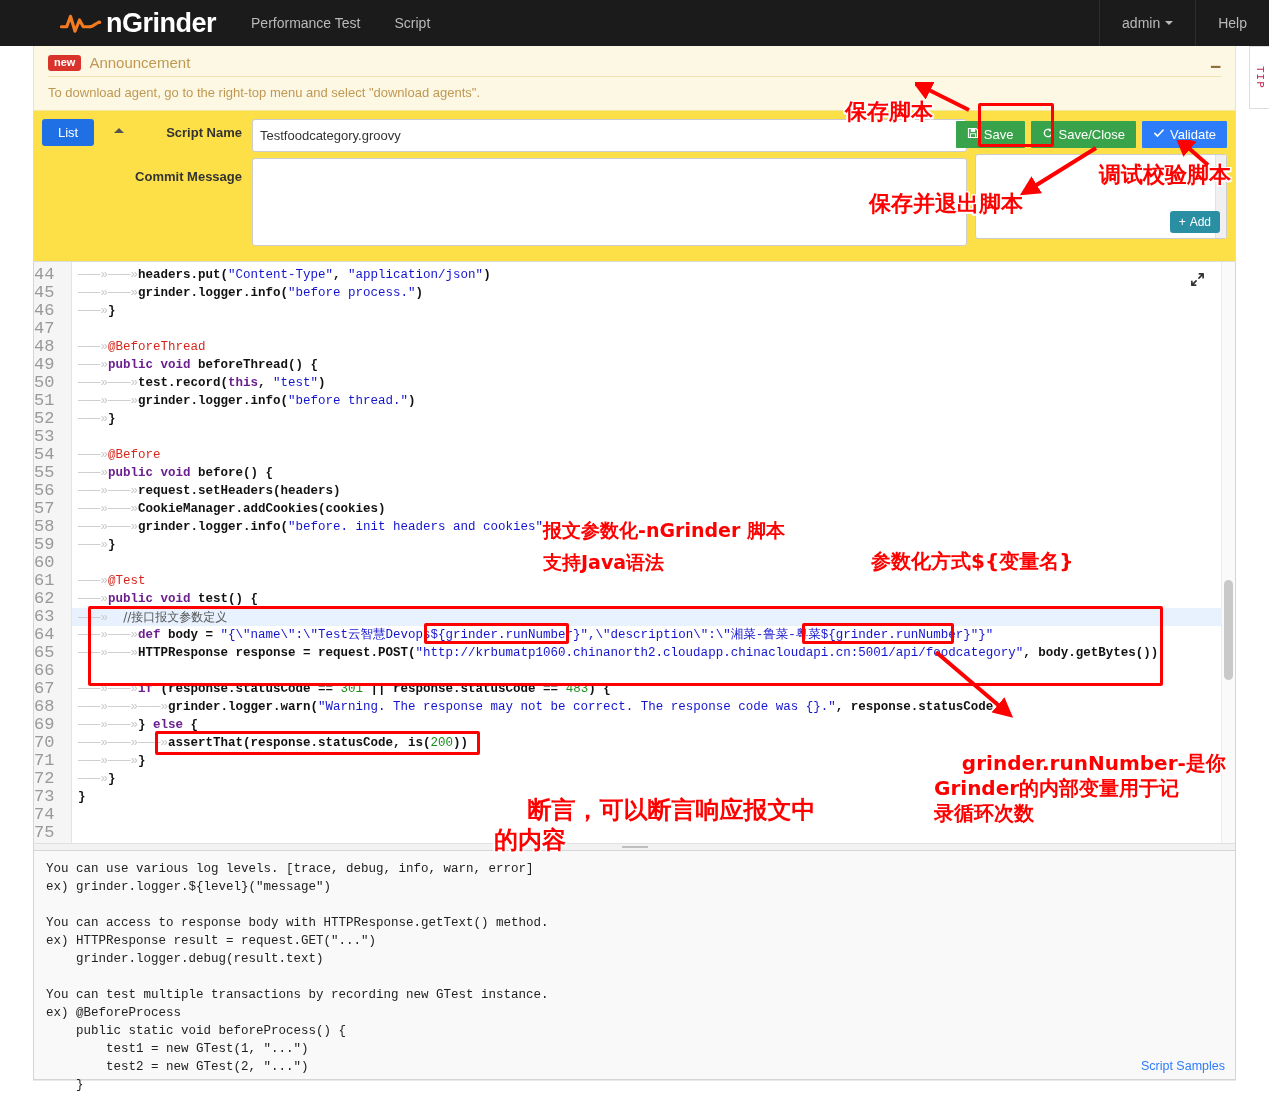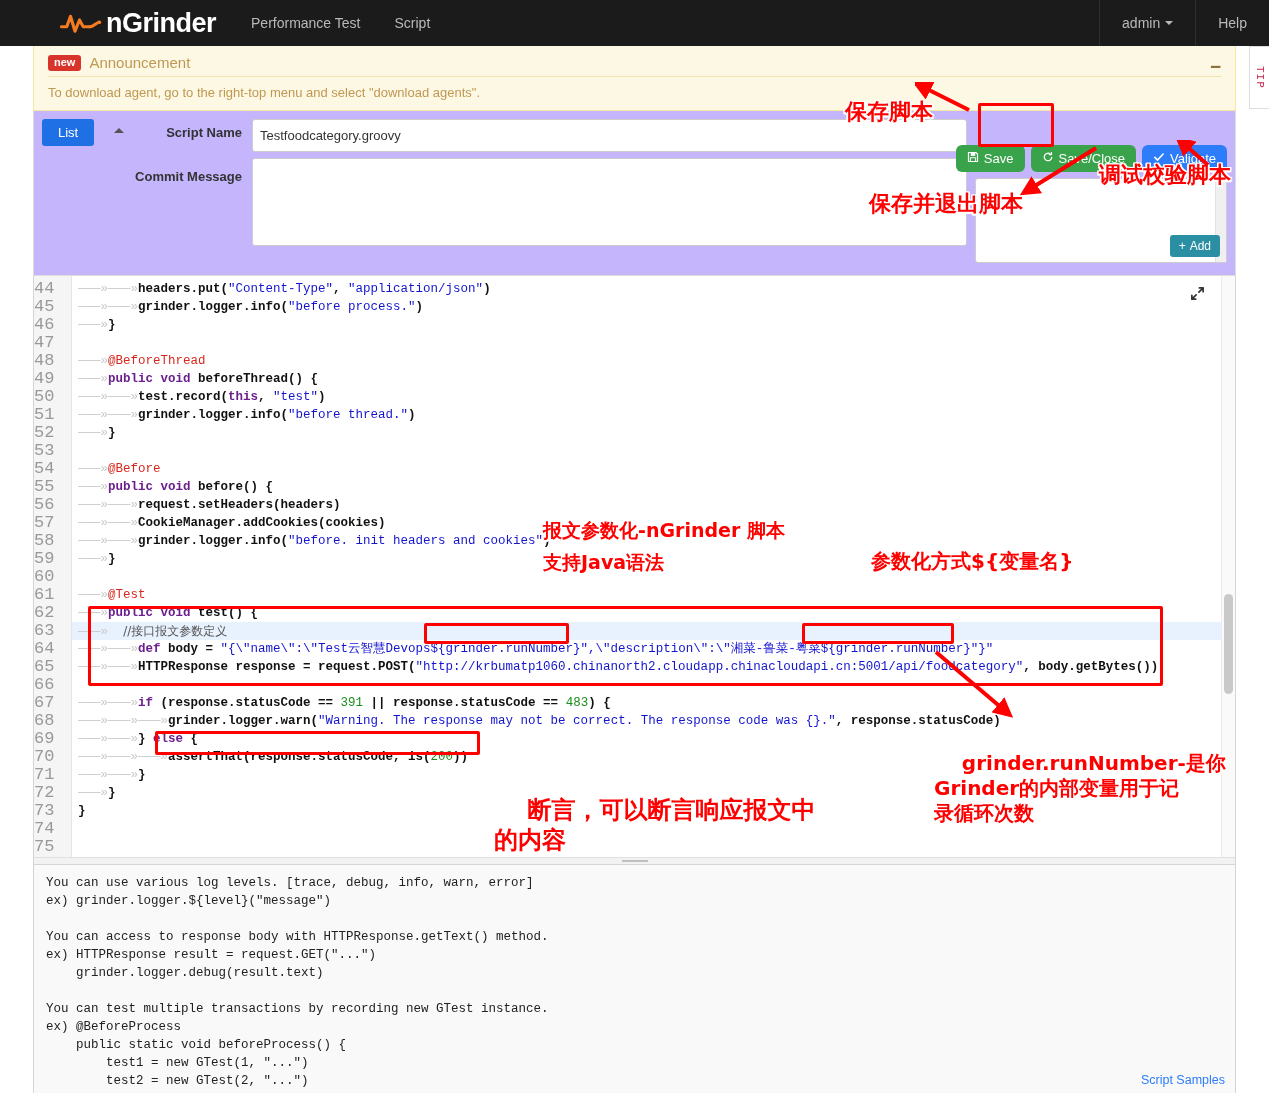--- a/index.html
+++ b/index.html
@@ -62,21 +62,21 @@
   .tip-tab {
     position:absolute; right:0; top:46px; width:20px; height:63px;
     background:#fff; border:1px solid #ddd; border-right:none;
     display:flex; align-items:center; justify-content:center;
     color:#c7254e; font-size:11px; font-family:"Liberation Mono", monospace;
     writing-mode:vertical-rl; letter-spacing:1px; cursor:pointer; z-index:6;
   }
 
   
   .form-panel {
-    background:#c4b5fd; border:1px solid #dcdcdc; border-top:none;
+    background:#fde047; border:1px solid #dcdcdc; border-top:none;
     display:flex; padding:8px 0 12px 0; position:relative; min-height:130px;
   }
   .list-col { width:72px; padding-left:8px; }
   .btn-list {
     background:#1f6fe5; color:#fff; border:none; border-radius:3px;
     padding:6px 16px; font-size:13px; cursor:pointer;
   }
   .caret-col { width:26px; display:flex; justify-content:center; padding-top:9px; }
   .caret-up {
     width:0;height:0;border-left:5px solid transparent;border-right:5px solid transparent;
@@ -92,23 +92,23 @@
     font-family:"Liberation Sans", sans-serif;
   }
   .txt-commit {
     width:100%; height:88px; margin-top:6px; border:1px solid #ccc; border-radius:3px;
     padding:5px 7px; font-size:13px; resize:none; background:#fff;
     font-family:"Liberation Sans", sans-serif;
   }
   .actions-col { width:260px; padding-right:8px; position:relative; }
   .btn-row { display:flex; gap:6px; justify-content:flex-end; padding-top:2px; }
   .btn {
-    border:none; border-radius:6px; font-size:13px; padding:6px 11px;
+    border:none; border-radius:1px; font-size:13px; padding:6px 11px;
     color:#fff; cursor:pointer; display:inline-flex; align-items:flex-end; gap:5px;
-    font-family:"Liberation Sans", sans-serif; white-space:nowrap;margin-top:24px;
+    font-family:"Liberation Sans", sans-serif; white-space:nowrap;
   }
   .btn-green { background:#38a34a; }
   .btn-blue  { background:#2d7dfa; }
   .host-box {
     margin-top:6px; height:85px; border:1px solid #ccc; border-radius:3px;
     background:#fff; position:relative;
   }
   .host-scroll {
     position:absolute; right:0; top:0; bottom:0; width:11px; background:#f0f0f0;
     border-left:1px solid #e2e2e2;
@@ -338,21 +338,21 @@
             <div class="cl"><span class="tabmark">———»</span><span class="tabmark">———»</span><span class="pln">CookieManager.addCookies(cookies)</span></div>
             <div class="cl"><span class="tabmark">———»</span><span class="tabmark">———»</span><span class="pln">grinder.logger.info(</span><span class="str">"before. init headers and cookies"</span><span class="pln">)</span></div>
             <div class="cl"><span class="tabmark">———»</span><span class="pln">}</span></div>
             <div class="cl"></div>
             <div class="cl"><span class="tabmark">———»</span><span class="ann">@Test</span></div>
             <div class="cl"><span class="tabmark">———»</span><span class="kw">public void </span><span class="pln">test() {</span></div>
             <div class="cl hl"><span class="tabmark">———»</span><span class="cmt">    //接口报文参数定义</span></div>
             <div class="cl"><span class="tabmark">———»</span><span class="tabmark">———»</span><span class="kw">def </span><span class="pln">body = </span><span class="str">"{\"name\":\"Test云智慧Devops${grinder.runNumber}",\"description\":\"湘菜-鲁菜-粤菜${grinder.runNumber}"}"</span></div>
             <div class="cl"><span class="tabmark">———»</span><span class="tabmark">———»</span><span class="pln">HTTPResponse response = request.POST(</span><span class="str">"http://krbumatp1060.chinanorth2.cloudapp.chinacloudapi.cn:5001/api/foodcategory"</span><span class="pln">, body.getBytes())</span></div>
             <div class="cl"></div>
-            <div class="cl"><span class="tabmark">———»</span><span class="tabmark">———»</span><span class="kw">if </span><span class="pln">(response.statusCode == </span><span class="num">391</span><span class="pln"> || response.statusCode == </span><span class="num">483</span><span class="pln">) {</span></div>
+            <div class="cl"><span class="tabmark">———»</span><span class="tabmark">———»</span><span class="kw">if </span><span class="pln">(response.statusCode == </span><span class="num">301</span><span class="pln"> || response.statusCode == </span><span class="num">483</span><span class="pln">) {</span></div>
             <div class="cl"><span class="tabmark">———»</span><span class="tabmark">———»</span><span class="tabmark">———»</span><span class="pln">grinder.logger.warn(</span><span class="str">"Warning. The response may not be correct. The response code was {}."</span><span class="pln">, response.statusCode)</span></div>
             <div class="cl"><span class="tabmark">———»</span><span class="tabmark">———»</span><span class="pln">} </span><span class="kw">else</span><span class="pln"> {</span></div>
             <div class="cl"><span class="tabmark">———»</span><span class="tabmark">———»</span><span class="tabmark">———»</span><span class="pln">assertThat(response.statusCode, is(</span><span class="num">200</span><span class="pln">))</span></div>
             <div class="cl"><span class="tabmark">———»</span><span class="tabmark">———»</span><span class="pln">}</span></div>
             <div class="cl"><span class="tabmark">———»</span><span class="pln">}</span></div>
             <div class="cl"><span class="pln">}</span></div>
             <div class="cl"></div>
           </div>
       </div>
       <span class="ed-expand">

